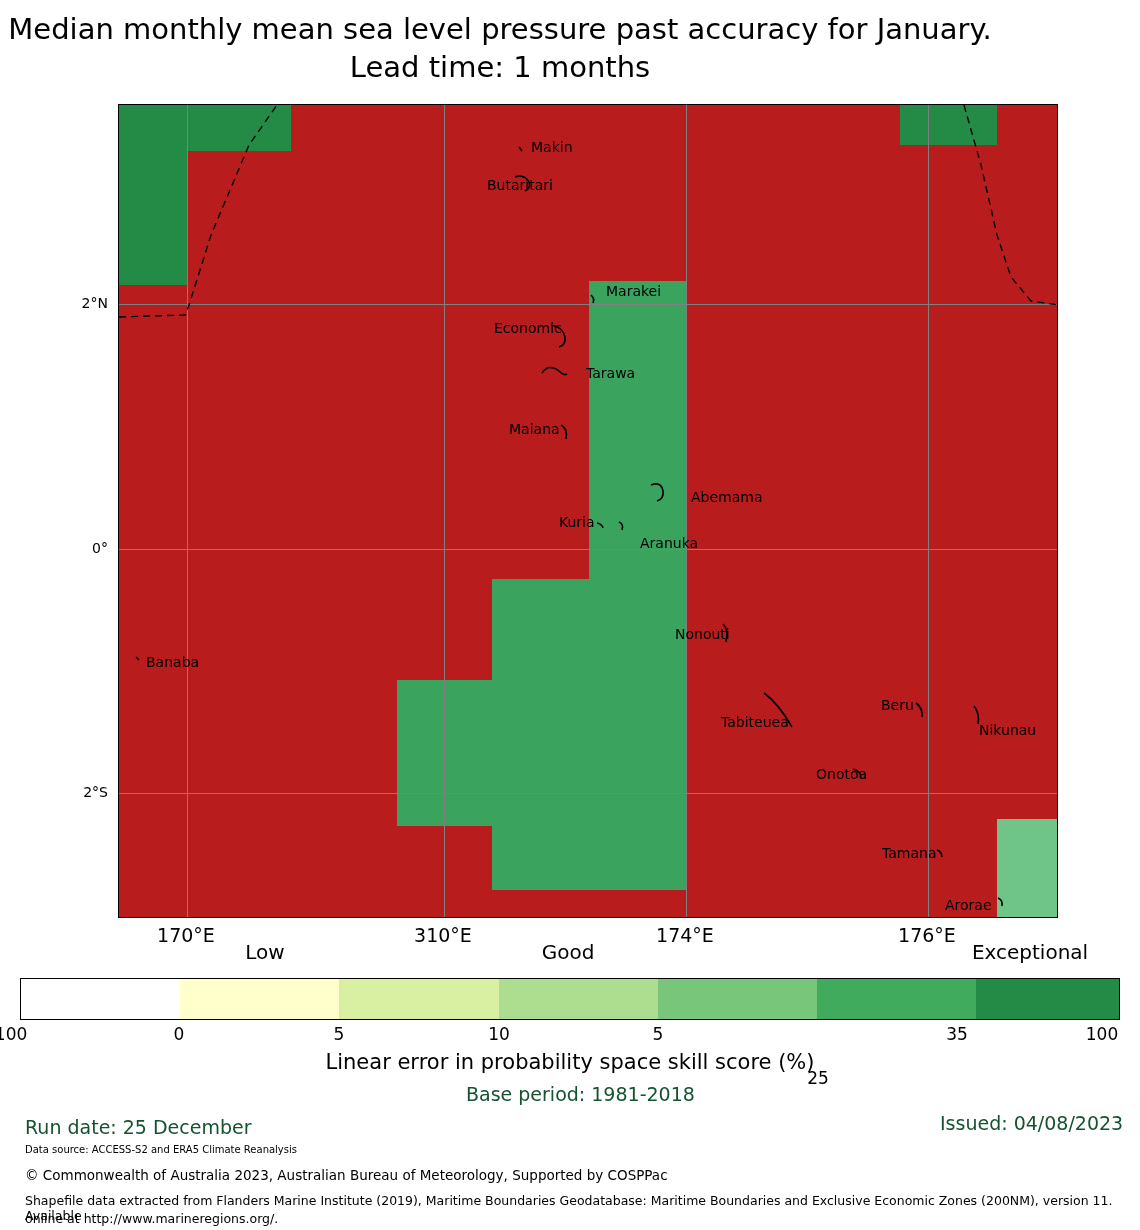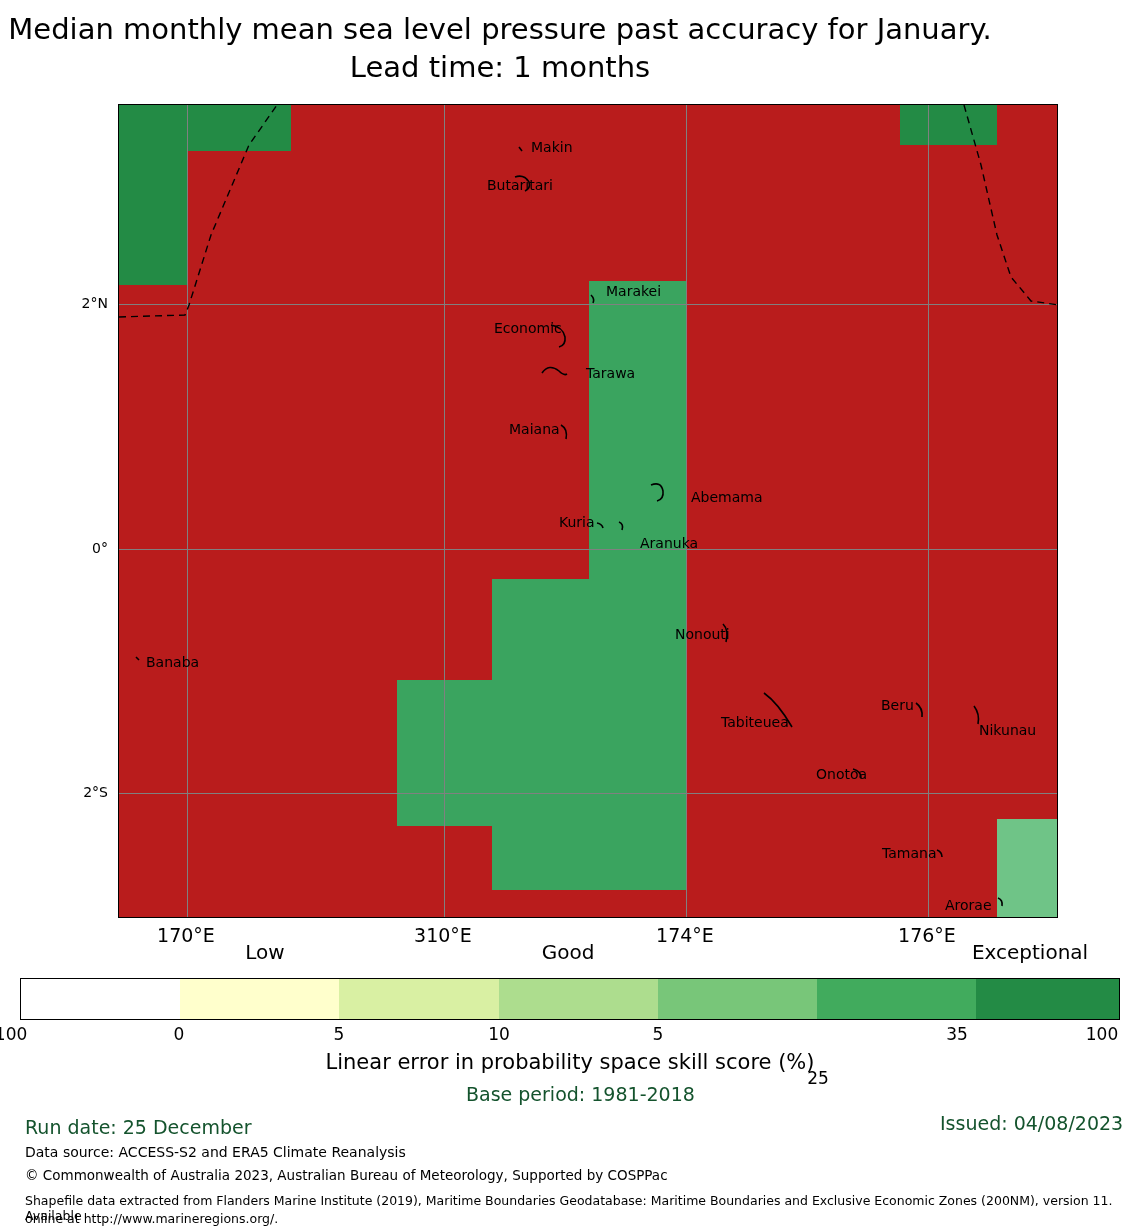--- a/index.html
+++ b/index.html
@@ -137,16 +137,16 @@
 <span class="cbar-tick" style="left:618px;">5</span>
 <span class="cbar-tick" style="left:778px;margin-top:44px;">25</span>
 <span class="cbar-tick" style="left:917px;">35</span>
 <span class="cbar-tick" style="left:1062px;">100</span>
 
 <div id="cbar-title">Linear error in probability space skill score (%)</div>
 
 <span class="foot" style="left:25px;top:1116px;">Run date: 25 December</span>
 <span class="foot" style="left:466px;top:1083px;text-align:center;">Base period: 1981-2018</span>
 <span class="foot" style="left:940px;top:1112px;">Issued: 04/08/2023</span>
-<span class="foot-small" style="left:25px;top:1144px;font-size:14px;">Data source: ACCESS-S2 and ERA5 Climate Reanalysis</span>
+<span class="foot-small" style="left:25px;top:1144px;font-size:10px;">Data source: ACCESS-S2 and ERA5 Climate Reanalysis</span>
 <span class="foot-small" style="left:25px;top:1167px;font-size:13.5px;">© Commonwealth of Australia 2023, Australian Bureau of Meteorology, Supported by COSPPac</span>
 <span class="foot-small" style="left:25px;top:1193px;">Shapefile data extracted from Flanders Marine Institute (2019), Maritime Boundaries Geodatabase: Maritime Boundaries and Exclusive Economic Zones (200NM), version 11. Available</span>
 <span class="foot-small" style="left:25px;top:1211px;">online at http://www.marineregions.org/.</span>
 
 </body></html>

